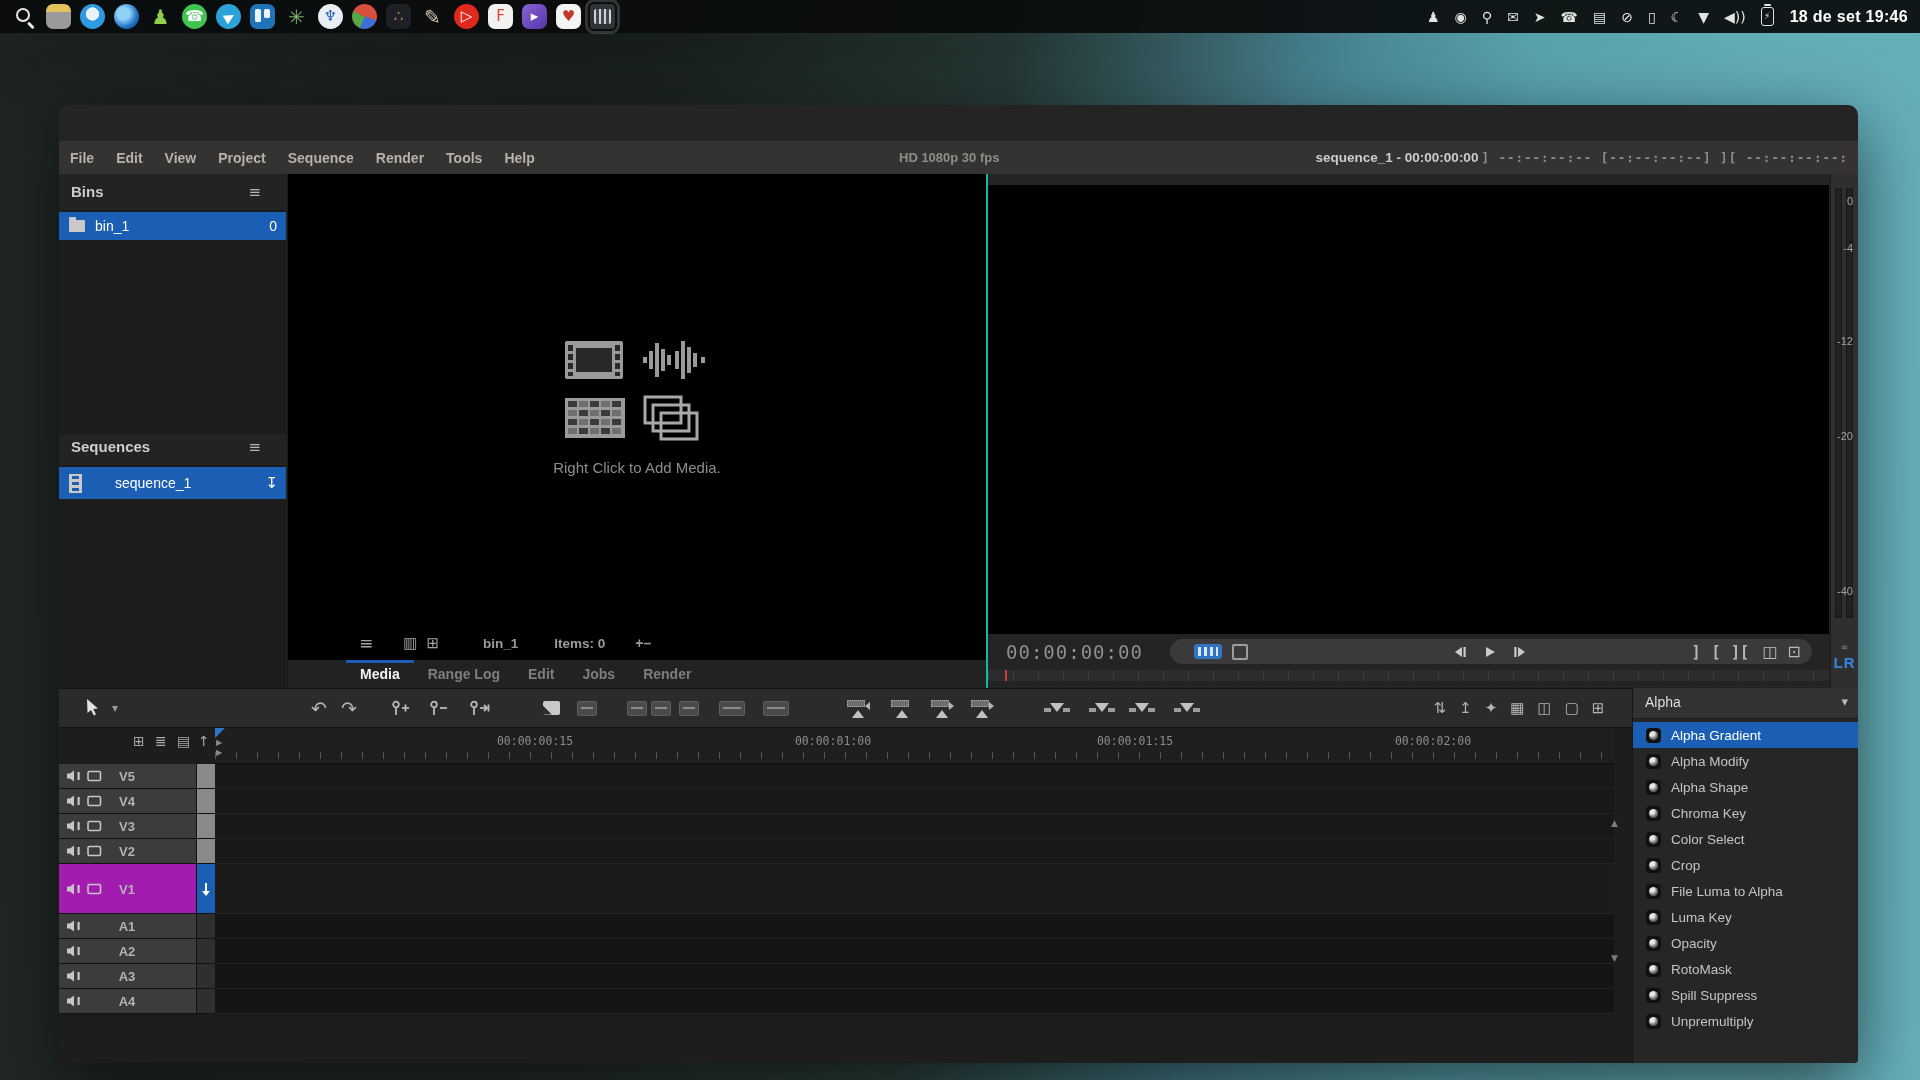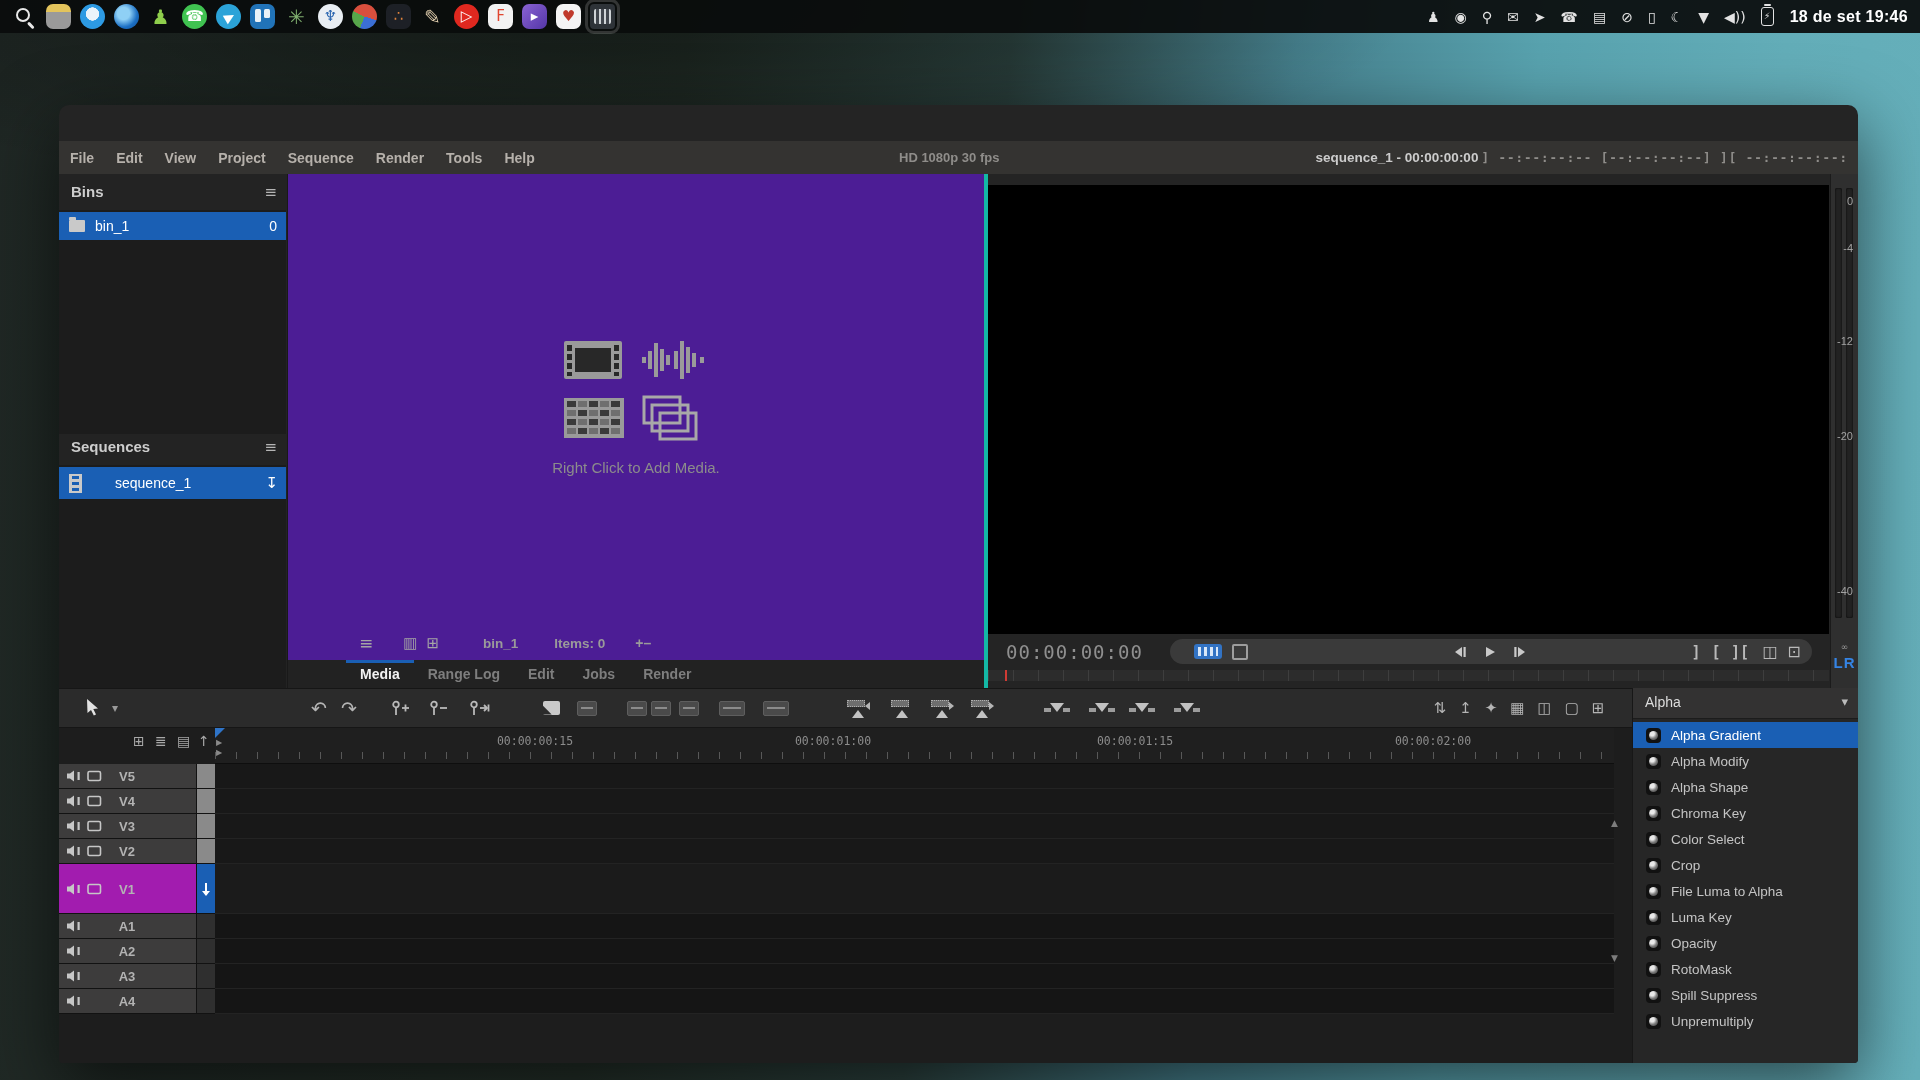--- a/index.html
+++ b/index.html
@@ -42,33 +42,33 @@
   .wdot{width:13px;height:13px;border-radius:50%;}
   .menubar{position:absolute;left:0;top:36px;right:0;height:33px;background:#343331;border-bottom:1px solid #181818;
     display:flex;align-items:center;}
   .menu-item{padding:0 11px;color:#b6b1ab;font-weight:bold;font-size:14px;}
   .menubar-center{position:absolute;left:840px;color:#8f8d8a;font-weight:bold;font-size:13px;}
   .menubar-right{position:absolute;right:10px;display:flex;align-items:baseline;gap:3px;}
   .seq-label{color:#cccccc;font-weight:bold;font-size:13.5px;}
   .mark-display{color:#8f8d8a;font-weight:bold;font-size:12.5px;letter-spacing:1px;font-family:"DejaVu Sans Mono",monospace;}
   
   .left-panel{position:absolute;left:0;top:69px;width:229px;height:514px;background:#232323;border-right:1px solid #191919;box-sizing:border-box;}
-  .sec-header{position:absolute;left:0;right:0;height:26px;}
+  .sec-header{position:absolute;left:0;right:16px;height:26px;}
   .sec-title{position:absolute;left:12px;top:3px;color:#cdcdcd;font-weight:bold;font-size:15px;}
   .sec-menu{position:absolute;right:10px;top:3px;color:#b5b5b5;font-size:15px;font-family:"DejaVu Sans",sans-serif;}
   .panel-list{position:absolute;left:0;right:1px;background:#1c1c1c;}
   .sel-row{position:absolute;left:0;right:1px;background:#1a5fb4;display:flex;align-items:center;color:#fff;font-size:14px;}
   .folder-ico{width:16px;height:12px;background:#c9c9c9;border-radius:1px;position:relative;margin:0 10px 0 10px;flex:0 0 auto;}
   .folder-ico::before{content:"";position:absolute;top:-3px;left:0;width:7px;height:3px;background:#c9c9c9;border-radius:1px 1px 0 0;}
   .strip-ico{width:13px;height:19px;background:#c9c9c9;position:relative;margin:0 0 0 10px;flex:0 0 auto;}
   .strip-ico::before{content:"";position:absolute;inset:2px 3px;background:repeating-linear-gradient(#1a5fb4 0 3px,#c9c9c9 3px 6px);}
   .row-count{margin-left:auto;margin-right:9px;font-size:14px;}
   .row-dl{margin-left:auto;margin-right:8px;font-family:"DejaVu Sans",sans-serif;font-size:15px;color:#fff;}
   
-  .media-panel{position:absolute;left:229px;top:69px;width:700px;height:514px;background:#4c1d95;border-right:4px solid #14b8a6;box-sizing:border-box;}
+  .media-panel{position:absolute;left:229px;top:69px;width:700px;height:514px;background:#000000;border-right:2px solid #14b8a6;box-sizing:border-box;}
   .media-center{position:absolute;left:50%;top:165px;transform:translateX(-50%);width:220px;}
   .mc-grid{display:grid;grid-template-columns:auto auto;gap:14px 18px;justify-content:center;align-items:center;}
   .media-hint{margin-top:18px;text-align:center;color:#8c8c8c;font-size:15px;white-space:nowrap;}
   .media-toolbar{position:absolute;left:0;right:0;top:452px;height:34px;display:flex;align-items:center;color:#9a9a9a;}
   .mt-ico{font-family:"DejaVu Sans",sans-serif;font-size:15px;color:#a5a5a5;}
   .media-tabs{position:absolute;left:0;right:0;top:486px;height:28px;display:flex;align-items:center;padding-left:58px;background:#222222;}
   .tab{position:relative;padding:5px 14px 6px;color:#7e7e7e;font-weight:bold;font-size:14px;}
   .tab.active{color:#f2f2f2;}
   .tab.active::before{content:"";position:absolute;left:0;right:0;top:-1px;height:3px;background:#1a5fb4;}
   

